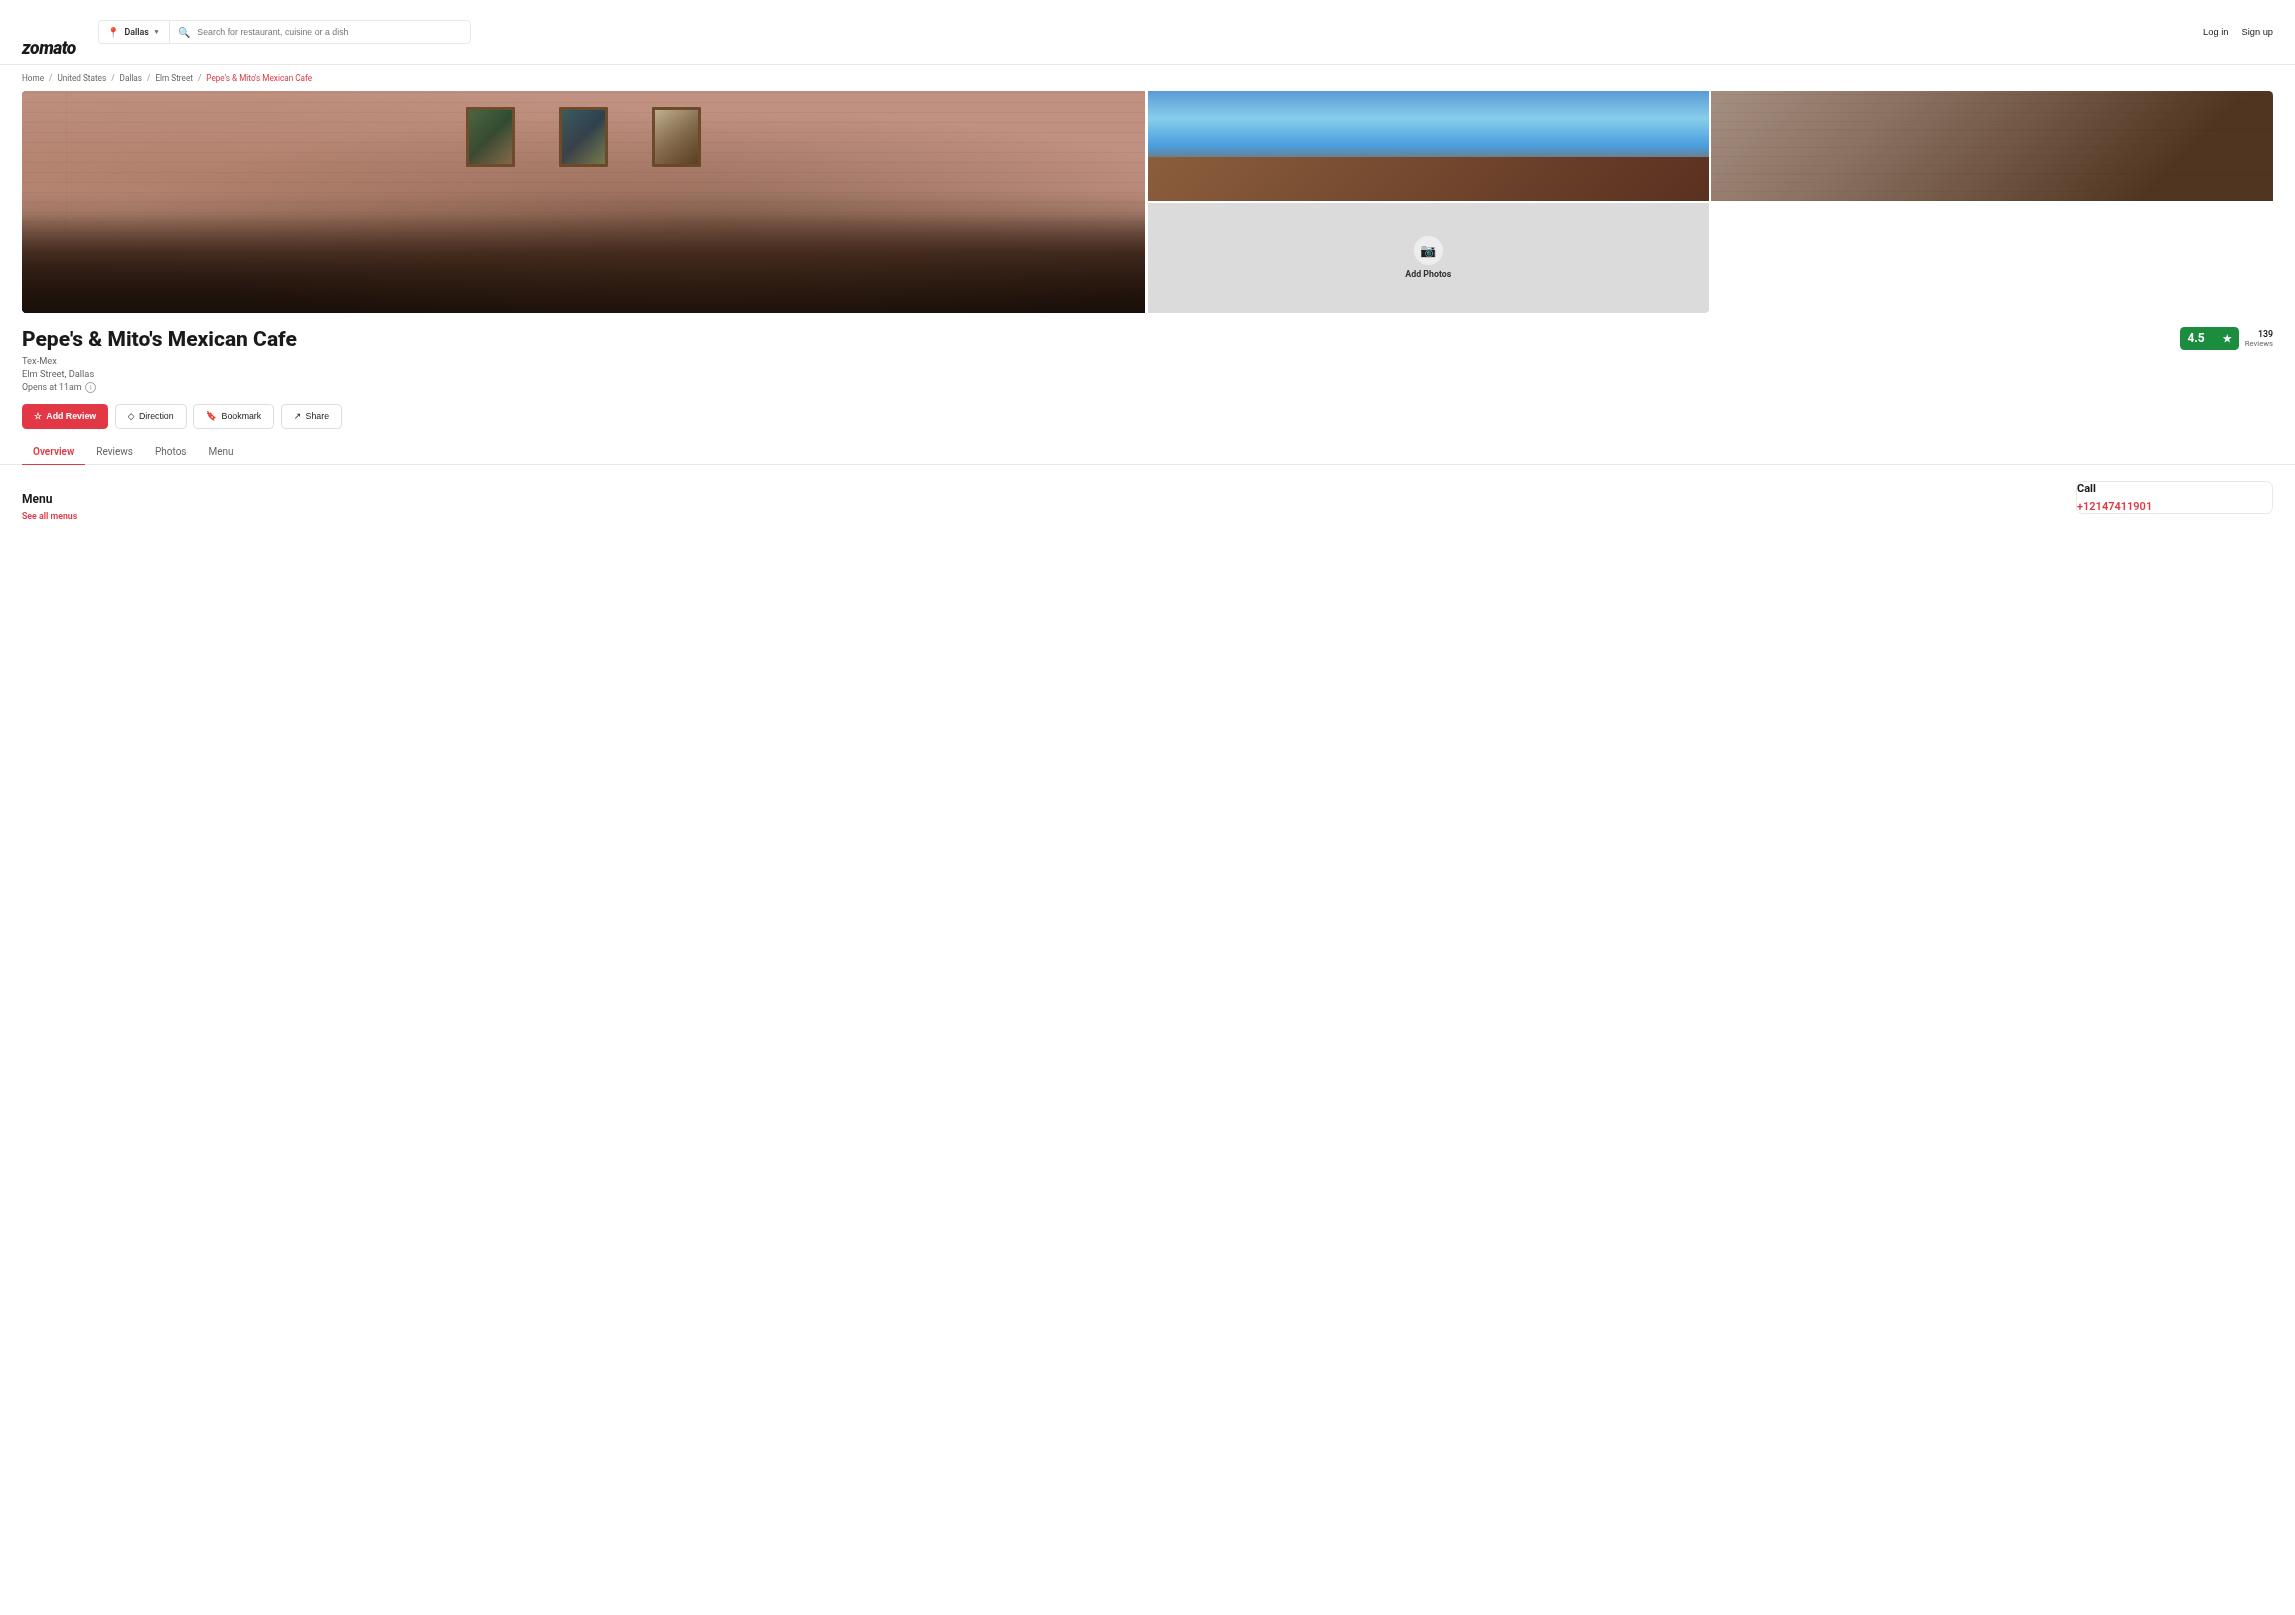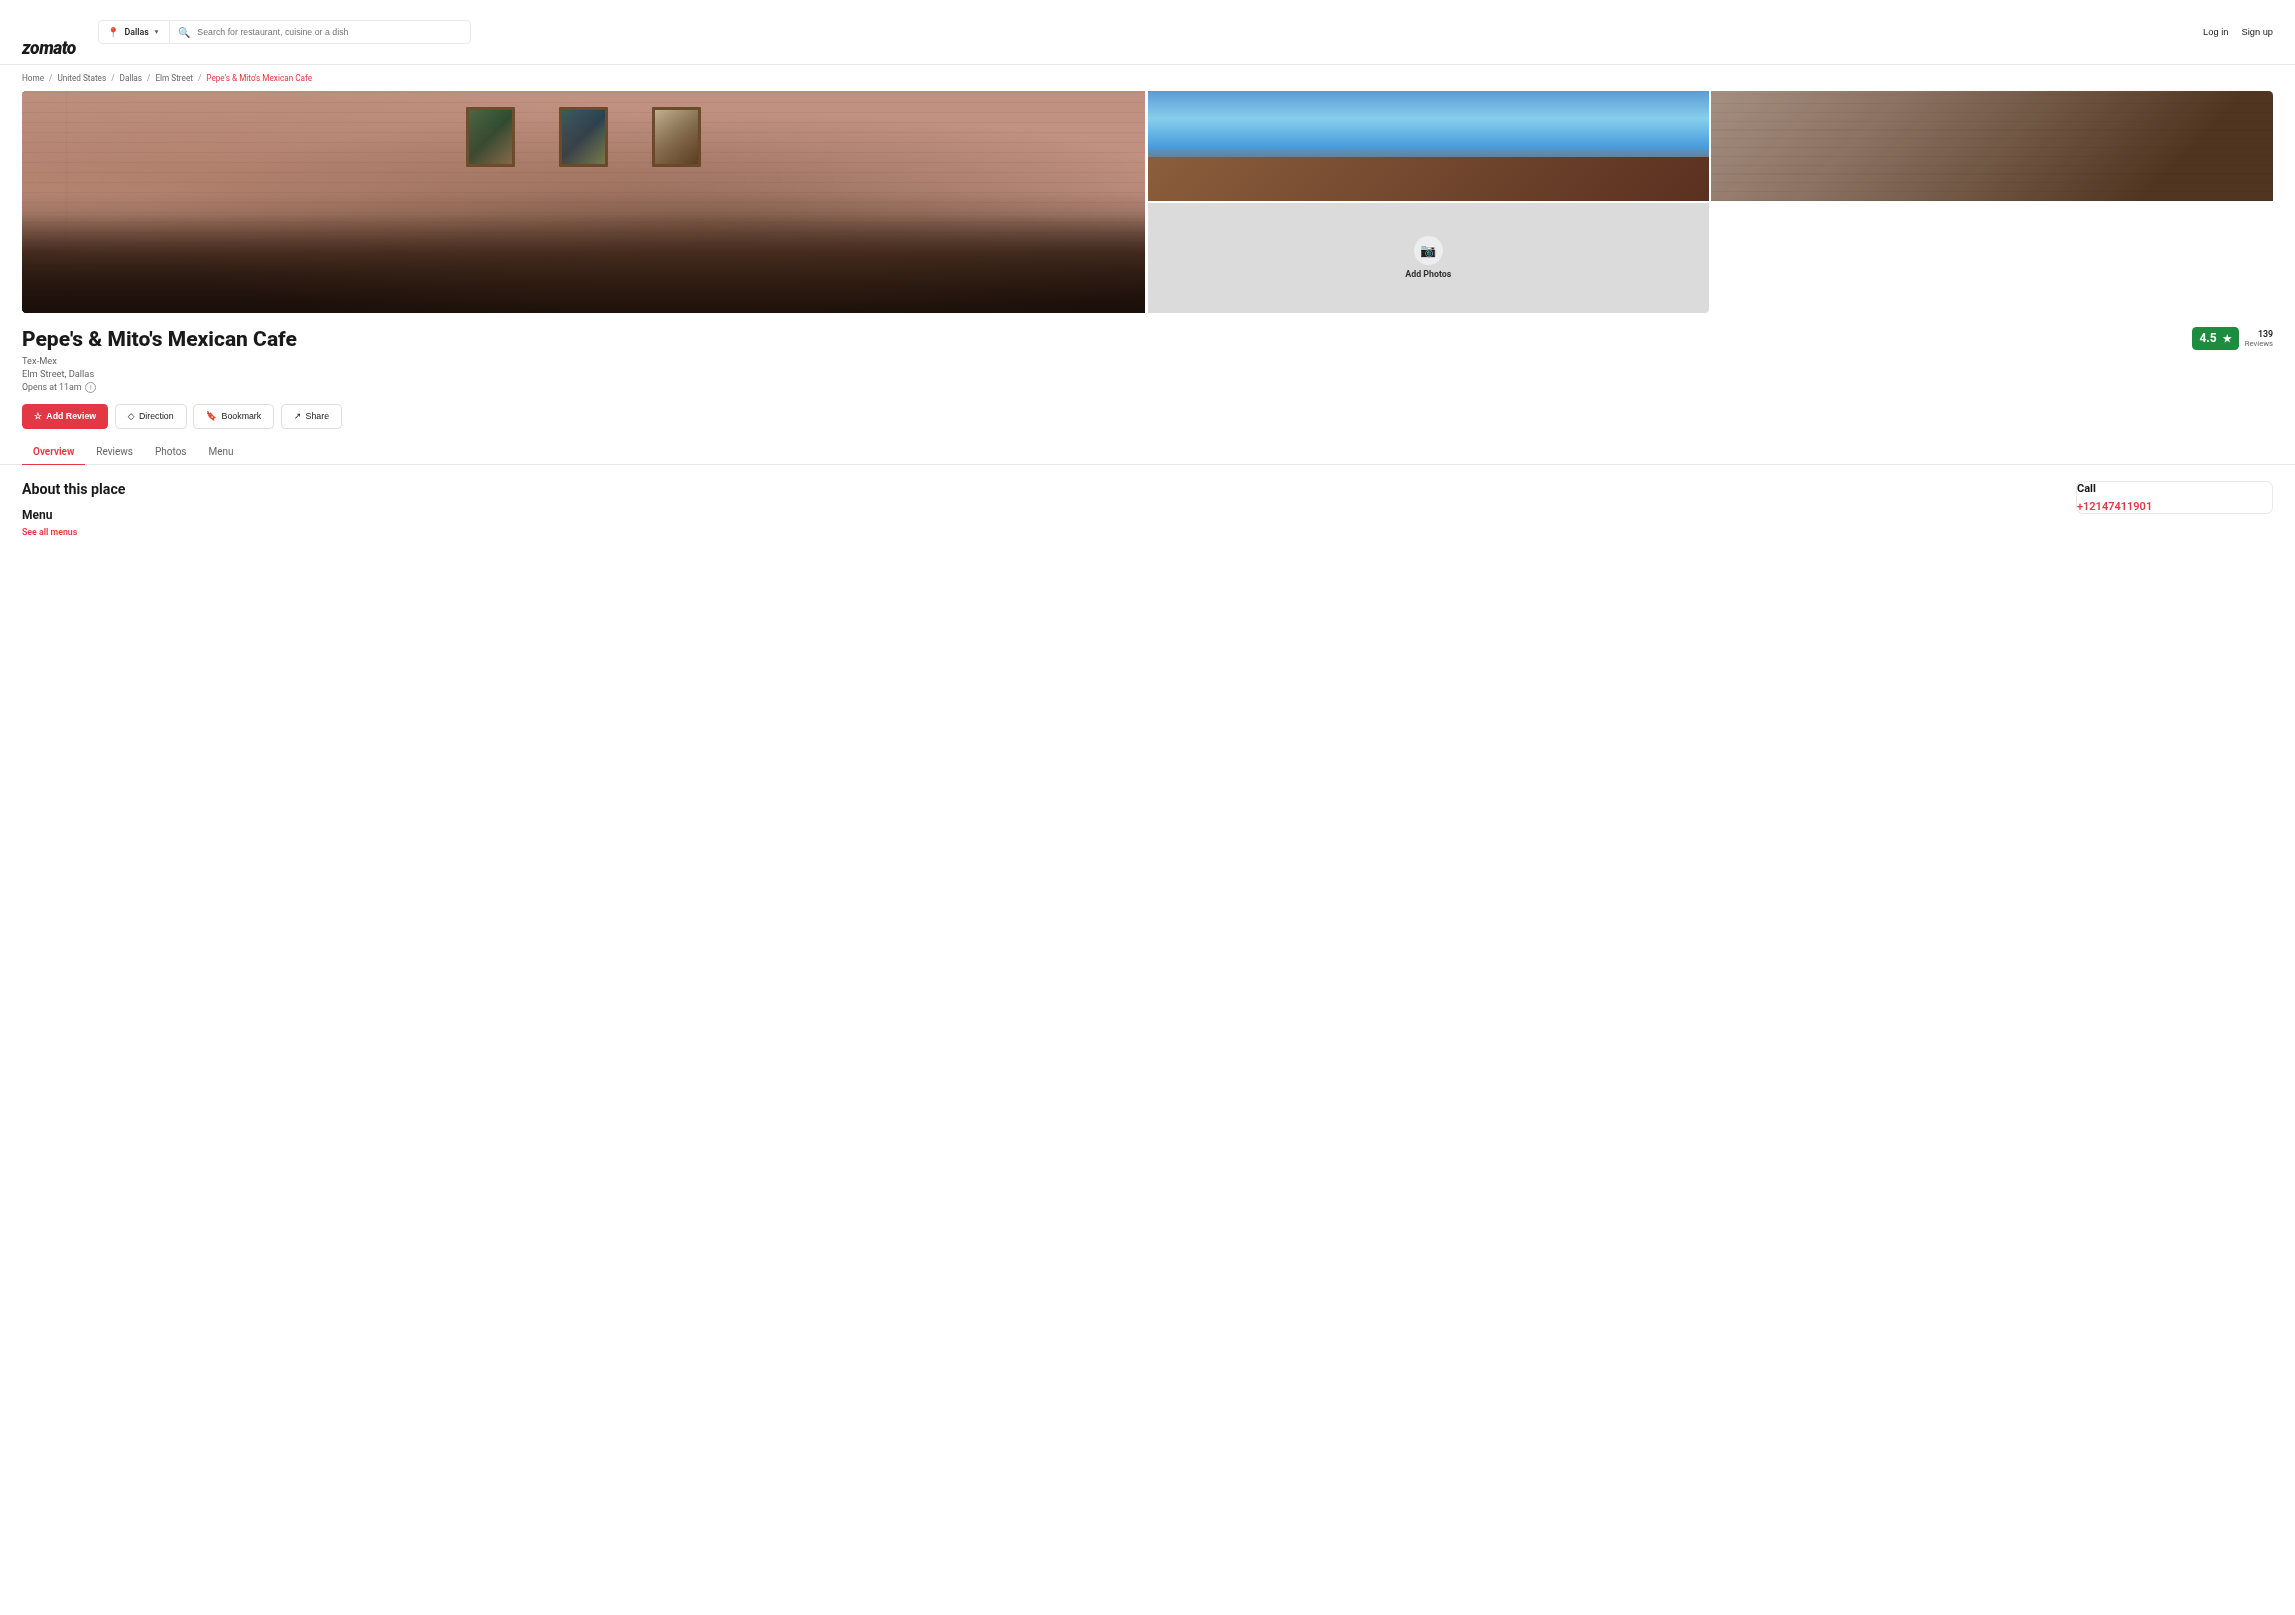--- a/index.html
+++ b/index.html
@@ -209,21 +209,21 @@
       cursor: pointer;
     }
 
     .rating-badge {
       background: #1c8c3e;
       color: #fff;
       padding: 4.4px 7.7px;
       border-radius: 4.4px;
       display: flex;
       align-items: center;
-      gap: 6px;
+      gap: 18px;
       font-size: 12px;
       font-weight: 700;
     }
     .rating-star { font-size: 10px; }
     .rating-info {
       text-align: right;
       display: flex;
       flex-direction: column;
       align-items: flex-end;
       gap: 2.2px;
@@ -517,21 +517,20 @@
   <div class="tab">
     <span>Photos</span>
   </div>
   <div class="tab">
     <span>Menu</span>
   </div>
 </nav>
 
 <div class="content-area">
   <div class="content-left">
-    <h2 class="about-title">About this place</h2>
     <div style="margin-top: 11px;">
       <h3 class="menu-title">Menu</h3>
       <a class="see-all-link">See all menus</a>
     </div>
   </div>
 
   <div class="content-right">
     <div class="call-section">
       <div class="call-label">Call</div>
       <div class="call-number">+12147411901</div>

